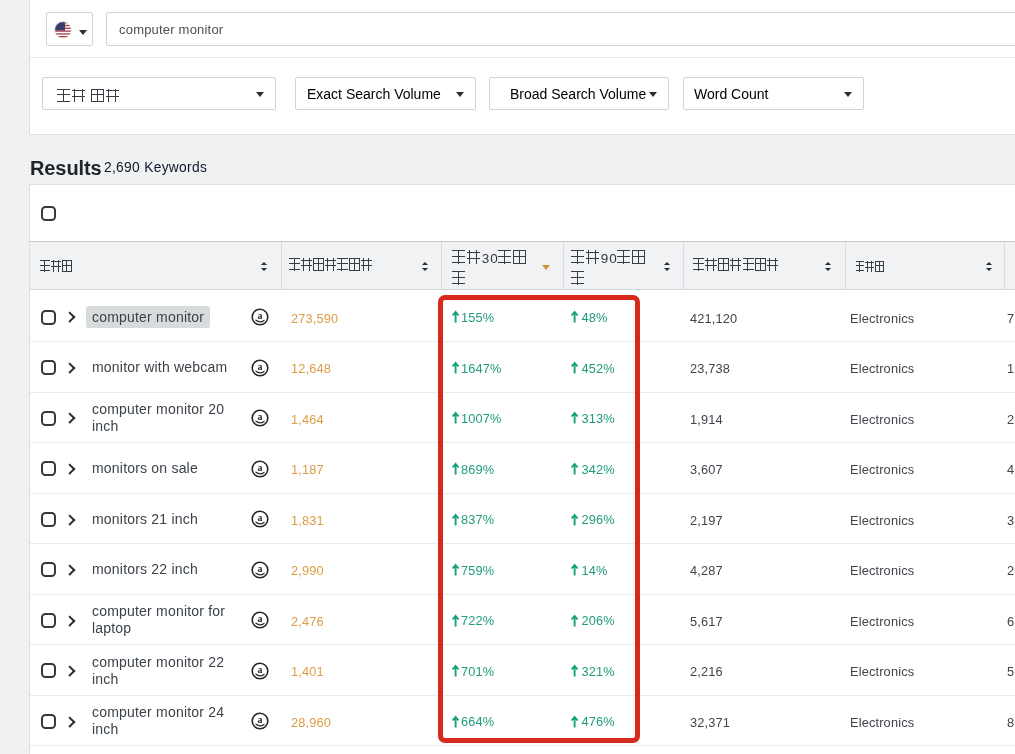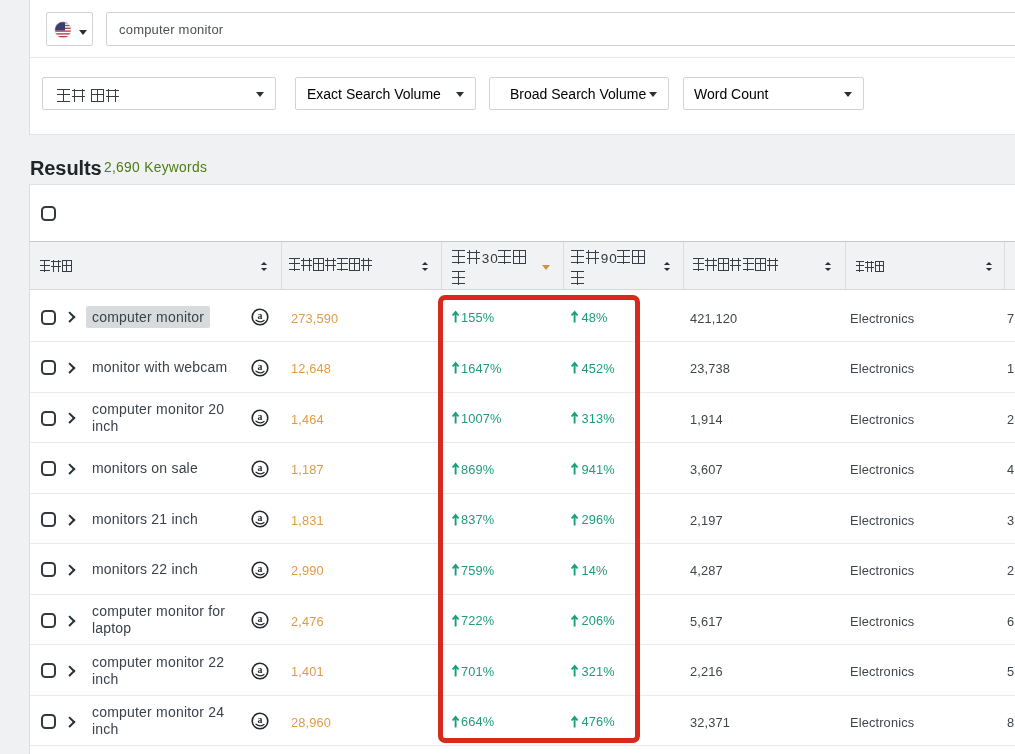--- a/index.html
+++ b/index.html
@@ -80,21 +80,21 @@
   </div>
 <div class="inpbox" style="left:489px;top:77px;width:180px;height:33px">
 <div class="ftxt" style="position:absolute;left:20px;top:8px">Broad Search Volume</div>
 <div class="car" style="right:11px;top:14px"></div>
   </div>
 <div class="inpbox" style="left:683px;top:77px;width:181px;height:33px">
 <div class="ftxt" style="position:absolute;left:10px;top:8px">Word Count</div>
 <div class="car" style="right:11px;top:14px"></div>
   </div>
 <div class="abs" style="left:30px;top:156.5px;font-size:20px;font-weight:bold;color:#20252a;letter-spacing:-.1px">Results</div>
-<div class="abs" style="left:104px;top:160px;font-size:13.8px;color:#4d7c0f;letter-spacing:.3px">2,690 Keywords</div>
+<div class="abs" style="left:104px;top:160px;font-size:13.8px;color:#0f172a;letter-spacing:.3px">2,690 Keywords</div>
 <div id="p2"></div>
 <div class="cb" style="left:40.5px;top:205.5px"></div>
 <div id="hdr">
 <div class="vd" style="left:251.0px"></div>
 <div class="vd" style="left:411.0px"></div>
 <div class="vd" style="left:532.5px"></div>
 <div class="vd" style="left:652.5px"></div>
 <div class="vd" style="left:815.0px"></div>
 <div class="vd" style="left:974.0px"></div>
 </div>
@@ -224,21 +224,21 @@
     <svg class="ar" width="10" height="13" viewBox="0 0 10 13">
       <path d="M4.6 12.4 V2.3 M1.6 5.5 L4.6 2.0 L7.6 5.5" fill="none" stroke="#16a17c" stroke-width="1.9"></path>
     </svg>
   </div>
 <div class="num green" style="left:461px;top:461.8px">869%</div>
 <div style="position:absolute;left:569.5px;top:461.9px">
     <svg class="ar" width="10" height="13" viewBox="0 0 10 13">
       <path d="M4.6 12.4 V2.3 M1.6 5.5 L4.6 2.0 L7.6 5.5" fill="none" stroke="#16a17c" stroke-width="1.9"></path>
     </svg>
   </div>
-<div class="num green" style="left:581.5px;top:461.8px">941%</div>
+<div class="num green" style="left:581.5px;top:461.8px">342%</div>
 <div class="num dark" style="left:690px;top:462.2px">3,607</div>
 <div class="num dark" style="left:850px;top:462.2px">Electronics</div>
 <div class="num dark" style="left:1007px;top:462.2px">4</div>
 <div class="rd" style="top:543.0px"></div>
 <div class="cb" style="left:40.5px;top:511.8px"></div>
 <div class="chev" style="left:65.5px;top:515.5px"></div>
 <div class="kw" style="left:92px;top:510.8px;white-space:nowrap">monitors 21 inch</div>
 <div style="position:absolute;left:250.5px;top:510.2px">
     <svg class="amz" width="18" height="18" viewBox="0 0 18 18">
       <circle cx="9" cy="9" r="7.8" fill="none" stroke="#22272c" stroke-width="1.6"></circle>

